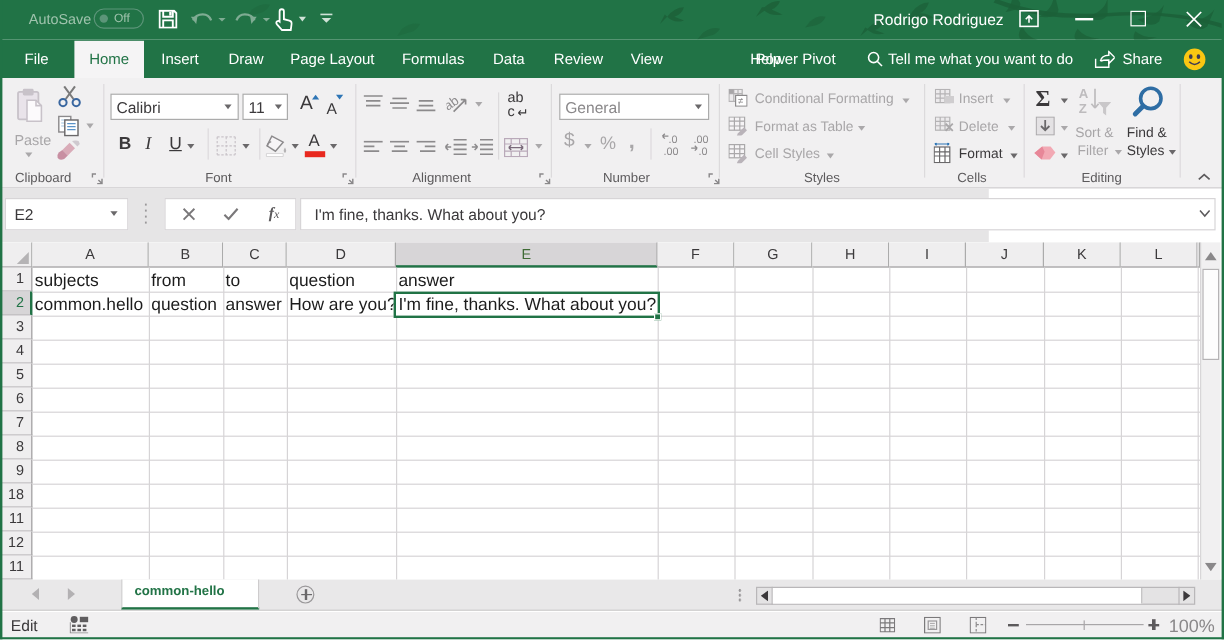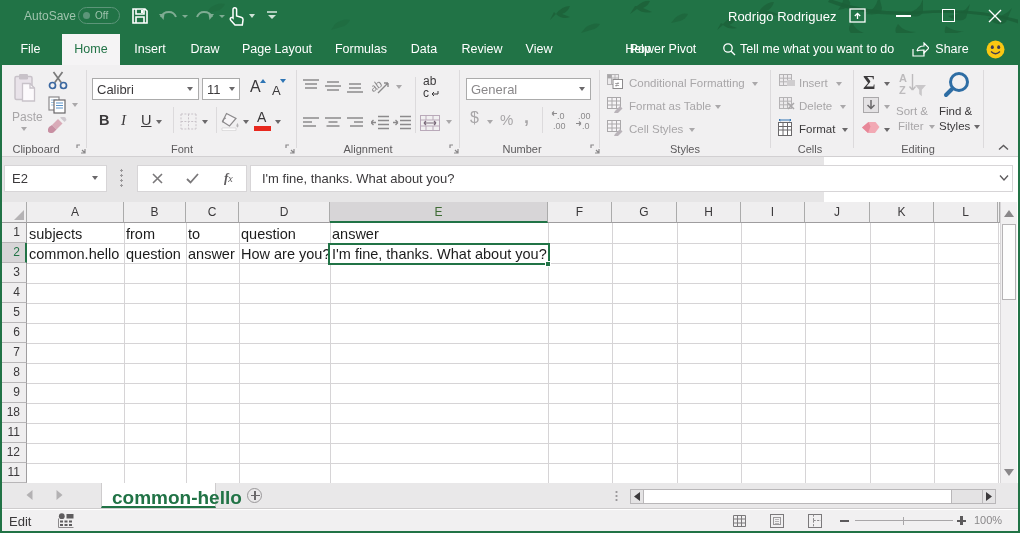--- a/index.html
+++ b/index.html
@@ -466,21 +466,21 @@
     </svg>
   </div>
   <div class="abs" id="sheetbar">
     <svg class="abs" style="left:26px;top:7px;" width="7" height="10" viewBox="0 0 7 10">
       <path d="M6.5 0 L0.5 5 L6.5 10 z" fill="#b3b1b3"></path>
     </svg>
     <svg class="abs" style="left:56px;top:7px;" width="7" height="10" viewBox="0 0 7 10">
       <path d="M0.5 0 L6.5 5 L0.5 10 z" fill="#b3b1b3"></path>
     </svg>
     <span class="abs" style="left:101px;top:0;width:115px;height:25px;background:#fff;border-bottom:2.5px solid #217346;border-left:1px solid #cecccd;border-right:1px solid #cecccd;"></span>
-    <span class="abs" style="left:112px;top:4px;font-size:19px;font-weight:bold;color:#217346;">common-hello</span>
+    <span class="abs" style="left:112px;top:4px;font-size:11px;font-weight:bold;color:#217346;">common-hello</span>
     <span class="abs" style="left:247px;top:5px;width:15px;height:15px;border:1px solid #9a989a;border-radius:50%;"></span>
     <span class="abs" style="left:250.5px;top:12px;width:9px;height:1.4px;background:#6a686a;"></span>
     <span class="abs" style="left:254.3px;top:8.2px;width:1.4px;height:9px;background:#6a686a;"></span>
     <span class="abs" style="left:615px;top:7px;width:3px;height:12px;background-image:radial-gradient(circle, #9a989a 1px, transparent 1.2px);background-size:3px 4px;"></span>
     <span class="abs" style="left:630px;top:6px;width:366px;height:15px;background:#e4e3e4;border:1px solid #b9b7b9;"></span>
     <span class="abs" style="left:643px;top:6px;width:1px;height:15px;background:#b9b7b9;"></span>
     <svg class="abs" style="left:634px;top:9px;" width="6" height="9" viewBox="0 0 6 9">
       <path d="M6 0 L0 4.5 L6 9 z" fill="#3b393b"></path>
     </svg>
     <span class="abs" style="left:644px;top:7px;width:308px;height:13px;background:#fff;border-right:1px solid #b9b7b9;"></span>
@@ -514,17 +514,17 @@
     </svg>
     <svg class="abs" style="left:808px;top:4px;" width="14" height="14" viewBox="0 0 14 14">
       <rect x="0.5" y="0.5" width="13" height="13" fill="none" stroke="#7b797b"></rect>
       <path d="M5.5 0.5 v6 M5.5 6.5 h8 M5.5 6.5 v7" fill="none" stroke="#8c8a8c" stroke-dasharray="2.2 1.4"></path>
     </svg>
     <span class="abs" style="left:840px;top:9.5px;width:9px;height:2.4px;background:#5c5a5c;"></span>
     <span class="abs" style="left:855px;top:10.3px;width:98px;height:1px;background:#a8a6a8;"></span>
     <span class="abs" style="left:903px;top:7px;width:1px;height:8px;background:#a8a6a8;"></span>
     <span class="abs" style="left:957px;top:9.5px;width:9px;height:2.4px;background:#5c5a5c;"></span>
     <span class="abs" style="left:960.3px;top:6.2px;width:2.4px;height:9px;background:#5c5a5c;"></span>
-    <span class="abs" style="left:974px;top:4px;font-size:11px;color:#8a888a;">100%</span>
+    <span class="abs" style="left:974px;top:4px;font-size:15px;color:#8a888a;">100%</span>
   </div>
   <div class="winb" style="left:0;top:0;width:2px;height:533px;"></div>
   <div class="winb" style="left:1018px;top:0;width:2px;height:533px;"></div>
   <div class="winb" style="left:0;top:531px;width:1020px;height:2px;"></div>
 
 </body></html>

